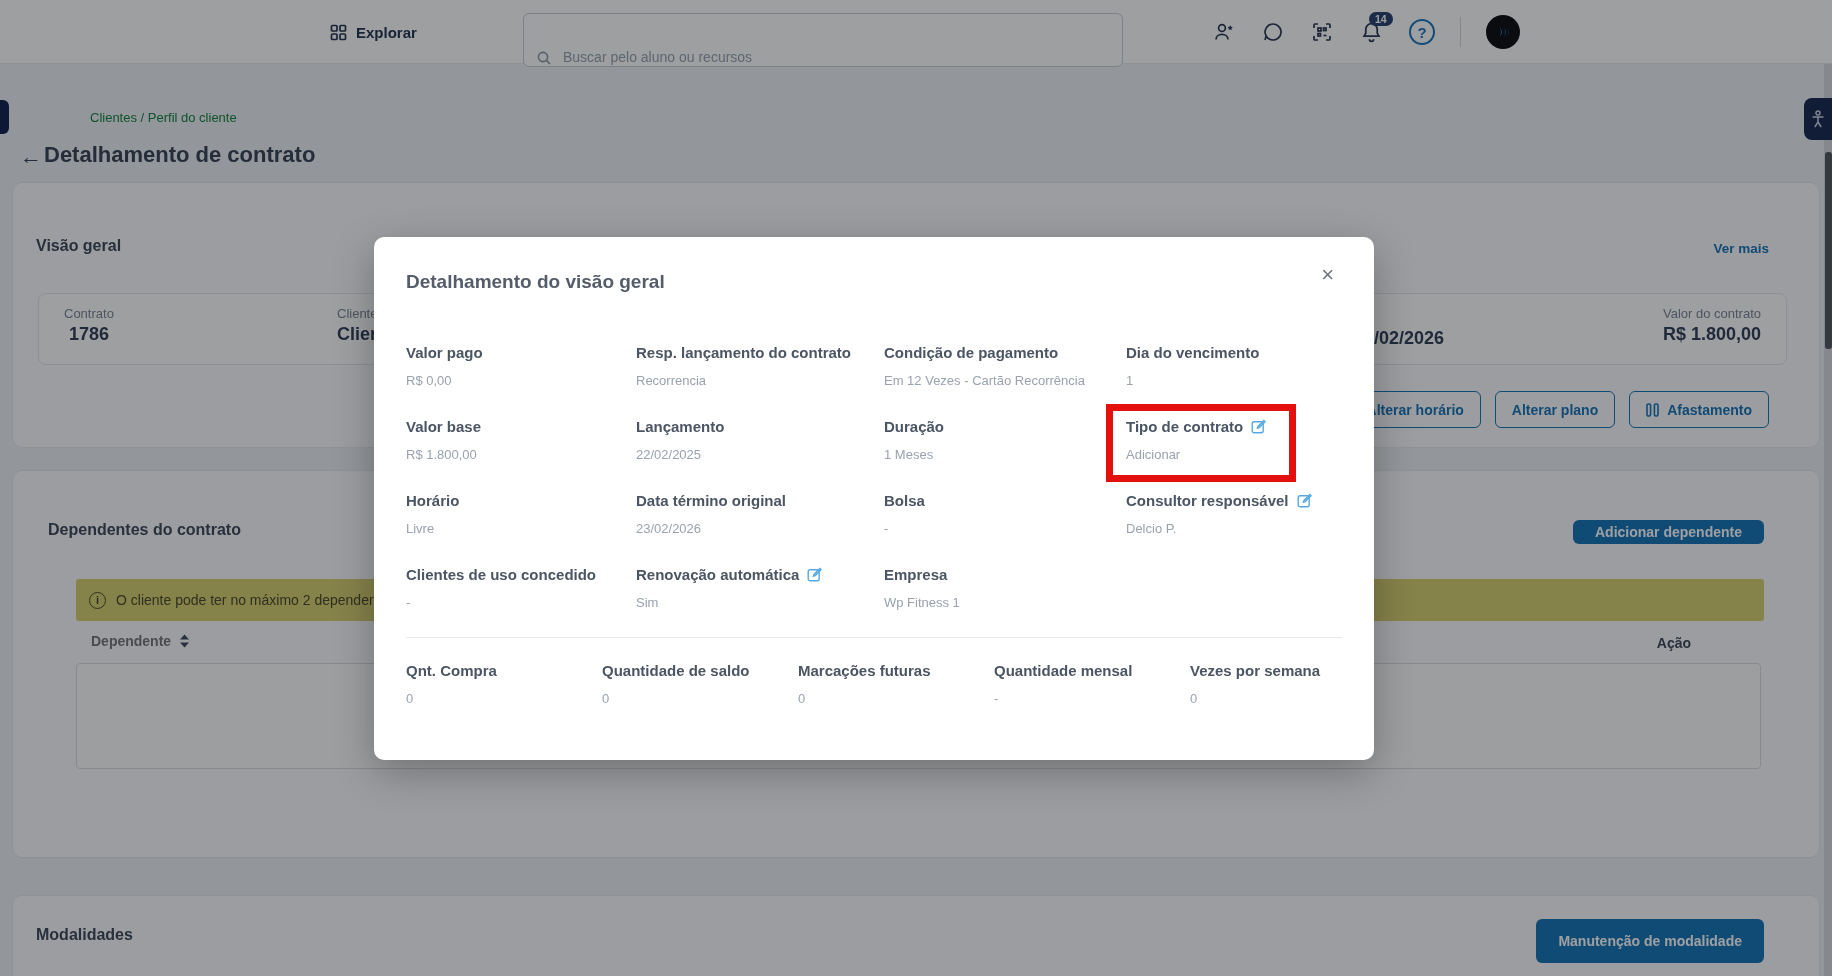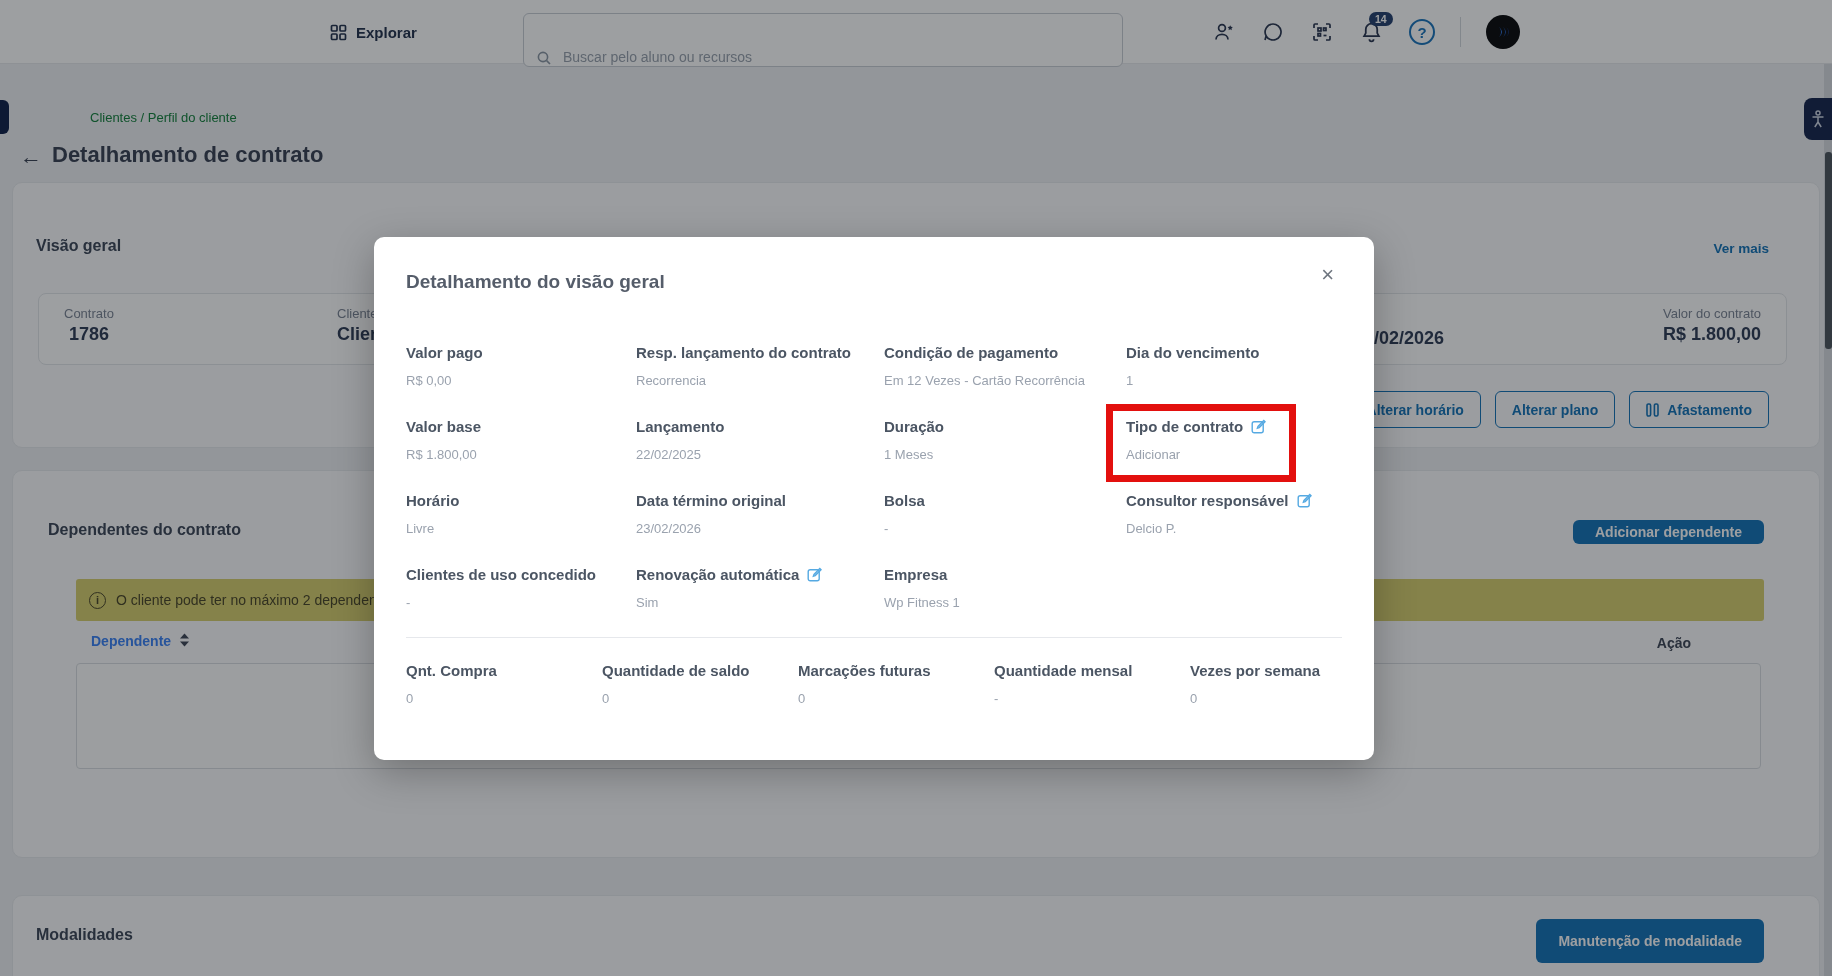--- a/index.html
+++ b/index.html
@@ -27,21 +27,21 @@
   .help-circle { width:26px; height:26px; border:2px solid #1b74bb; border-radius:50%;
     color:#1b74bb; font-weight:700; font-size:15px; display:flex; align-items:center; justify-content:center; }
   .vdiv { width:1px; height:30px; background:#d3d7dc; }
   .avatar { width:34px; height:34px; border-radius:50%; background:#0a0a0c; display:flex;
     align-items:center; justify-content:center; cursor:pointer; }
 
   
   .side-pill { position:absolute; left:0; top:100px; width:9px; height:34px; background:#10204a; border-radius:0 6px 6px 0; }
   .breadcrumb { position:absolute; left:52px; top:110px; font-size:13px; color:#15803d;margin-left:38px; }
   .back-arrow { position:absolute; left:20px; top:146px; font-size:22px; color:#3a4254; cursor:pointer; line-height:1; }
-  .page-title { position:absolute; left:52px; top:142px; font-size:22px; font-weight:700; color:#3a4254; }
+  .page-title { position:absolute; left:44px; top:142px; font-size:22px; font-weight:700; color:#3a4254; }
 
   .card { position:absolute; background:#fcfcfd; border:1px solid #e7e9ed; border-radius:10px; }
   #overview-card { left:12px; top:182px; width:1808px; height:266px; }
   #dependents-card { left:12px; top:470px; width:1808px; height:388px; }
   #modalities-card { left:12px; top:895px; width:1808px; height:110px; }
   .card-title { position:absolute; font-size:16px; font-weight:700; color:#3c4658; }
   .link { font-size:13.5px; font-weight:700; color:#1573b8; cursor:pointer; }
 
   .inner-card { position:absolute; left:25px; top:110px; right:32px; height:72px;
     background:#ffffff; border:1px solid #e3e6ea; border-radius:8px; }
@@ -56,22 +56,22 @@
     color:#1573b8; font-size:14px; font-weight:700; font-family:inherit; cursor:pointer; }
   .btn-solid { background:#1573b8; color:#fff; border:none; border-radius:6px;
     font-weight:700; font-size:14px; font-family:inherit; cursor:pointer; }
 
   #add-dependent-btn { position:absolute; right:55px; top:49px; height:24px; padding:0 22px; }
   .banner { position:absolute; left:63px; right:55px; top:108px; height:42px; background:#d8cf6e;
     border-radius:3px; display:flex; align-items:center; gap:10px; padding:0 13px; }
   .banner .txt { font-size:14px; color:#4a4629; }
   .info-ic { width:17px; height:17px; border:1.5px solid #4a4629; border-radius:50%; color:#4a4629;
     font-size:11px; font-weight:700; display:flex; align-items:center; justify-content:center; flex:none; }
-  .th-dep { position:absolute; left:78px; top:162px; font-size:14px; font-weight:700; color:#3b82f6;
-    display:flex; align-items:flex-start; gap:8px; cursor:pointer; }
+  .th-dep { position:absolute; left:78px; top:162px; font-size:14px; font-weight:700; color:#737373;
+    display:flex; align-items:center; gap:8px; cursor:pointer; }
   .th-action { position:absolute; right:128px; top:164px; font-size:14px; font-weight:700; color:#3f4757; }
   .empty-box { position:absolute; left:63px; top:192px; width:1685px; height:106px;
     background:#fefefe; border:1px solid #d9dde2; border-radius:4px; }
 
   #modality-btn { position:absolute; right:55px; top:23px; height:44px; padding:0 22px; }
 
   .scroll-track { position:absolute; right:0; top:64px; width:8px; height:912px; background:#d7dadf; }
   .scroll-thumb { position:absolute; right:0.5px; top:88px; width:7px; height:197px; background:#4e555e; border-radius:3px; }
   .a11y-tab { position:absolute; right:0; top:98px; width:28px; height:42px; background:#16254d;
     border-radius:8px 0 0 8px; display:flex; align-items:center; justify-content:center; cursor:pointer; z-index:2; }

